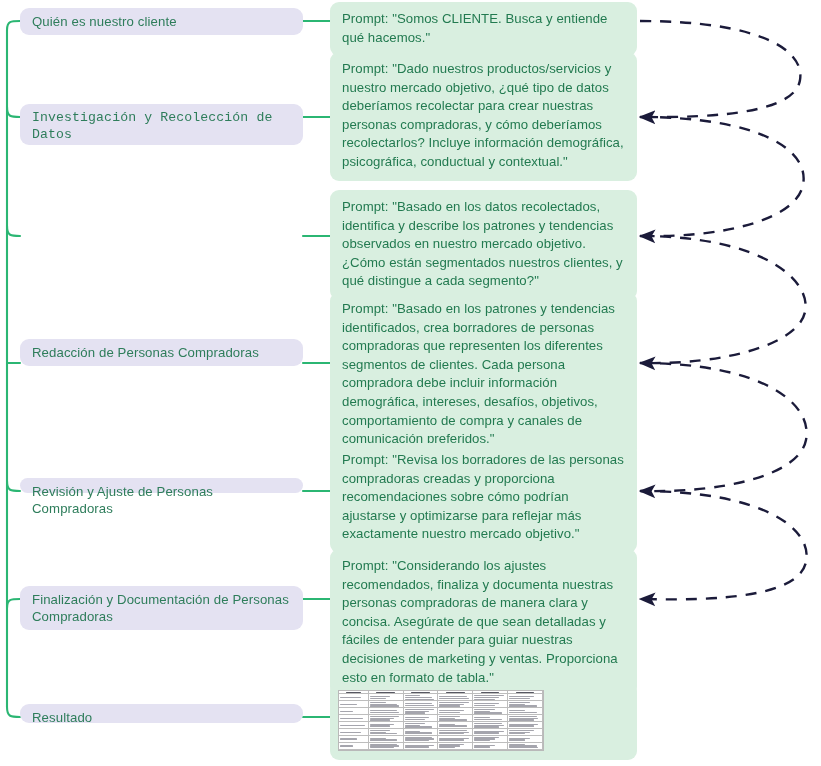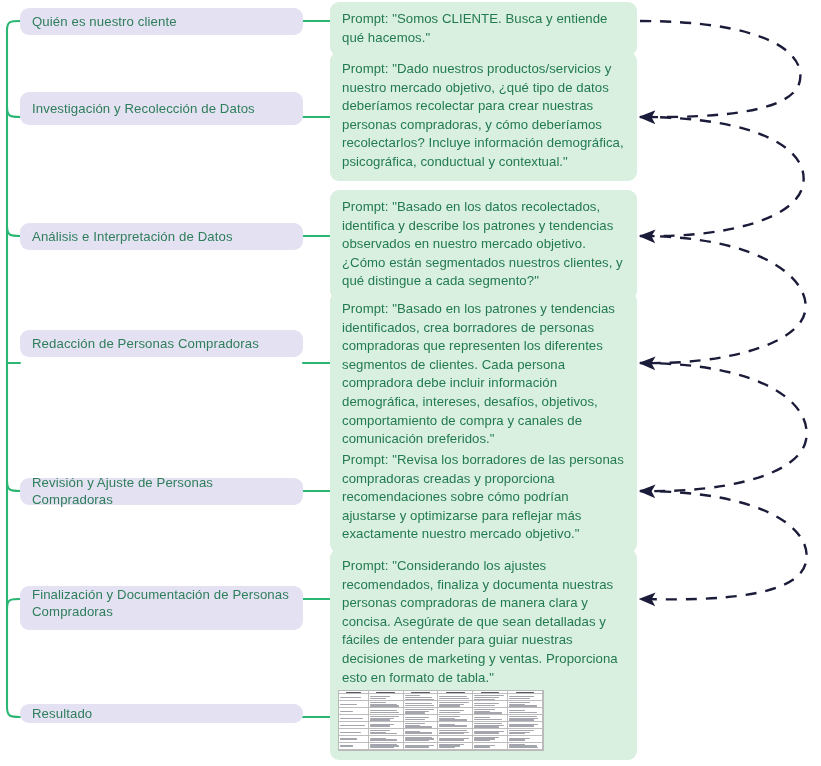--- a/index.html
+++ b/index.html
@@ -29,21 +29,20 @@
     position: absolute;
     background: #e4e2f2;
     border-radius: 9px;
     box-sizing: border-box;
     padding: 5px 12px 6px 12px;
     color: #2e7d5b;
     font-size: 13.2px;
     line-height: 17px;
     letter-spacing: 0.1px;
     display: flex;
-    align-items: center;
     left: 20px;
     width: 283px;
   }
   .prompt-box {
     position: absolute;
     background: #d9efe0;
     border-radius: 9px;
     box-sizing: border-box;
     padding: 8px 12px 9px 12px;
     color: #227a50;
@@ -139,33 +138,30 @@
 
     <path d="M640,363 C762,363 813,403 806,440 C799,476 722,493 641,491" fill="none" stroke="#1b1b3a" stroke-width="2.4" stroke-dasharray="11 9" stroke-linecap="butt" marker-end="url(#arrowhead)"></path>
 
     <path d="M640,491 C762,491 813,528 806,562 C799,596 722,601 641,599" fill="none" stroke="#1b1b3a" stroke-width="2.4" stroke-dasharray="11 9" stroke-linecap="butt" marker-end="url(#arrowhead)"></path>
   </svg>
 
   <div class="node-box" style="top:8px; height:27px;">
     <span>Quién es nuestro cliente</span>
   </div>
 
-  <div class="node-box" style="top:92px; height:33px;">
+  <div class="node-box" style="top:104px; height:41px;font-family:Liberation Mono, monospace;">
     <span>Investigación y Recolección de Datos</span>
   </div>
 
-  <div class="node-box" style="top:223px; height:27px;">
-    <span>Análisis e Interpretación de Datos</span>
-  </div>
-
-  <div class="node-box" style="top:330px; height:27px;">
+
+  <div class="node-box" style="top:339px; height:27px;">
     <span>Redacción de Personas Compradoras</span>
   </div>
 
-  <div class="node-box" style="top:478px; height:27px;">
+  <div class="node-box" style="top:478px; height:15px;">
     <span>Revisión y Ajuste de Personas Compradoras</span>
   </div>
 
   <div class="node-box" style="top:586px; height:44px; padding-top:5px; padding-bottom:16px;">
     <span>Finalización y Documentación de Personas Compradoras</span>
   </div>
 
   <div class="node-box" style="top:704px; height:19px;">
     <span>Resultado</span>
   </div>

